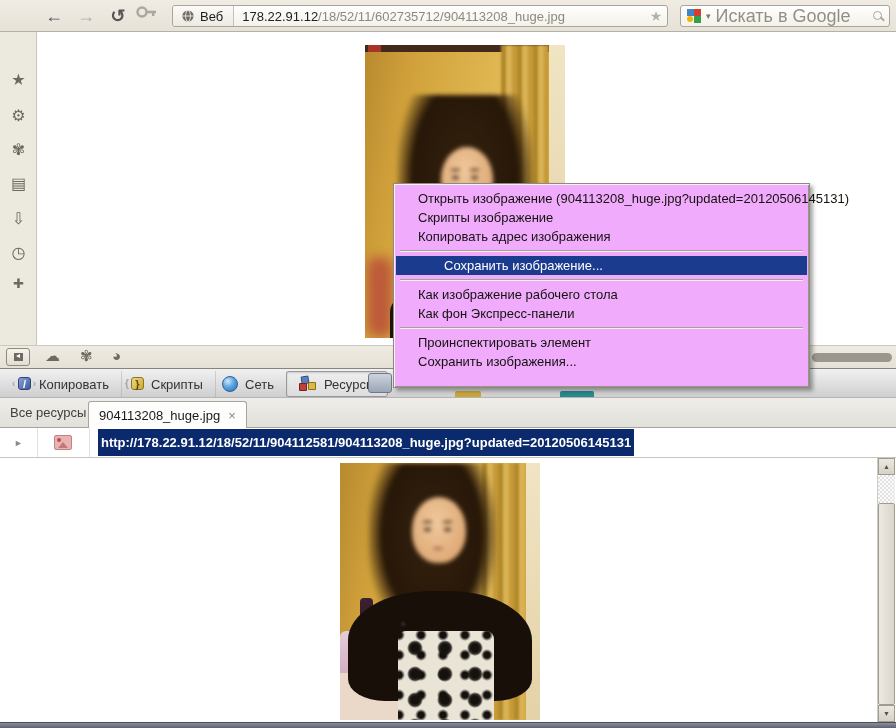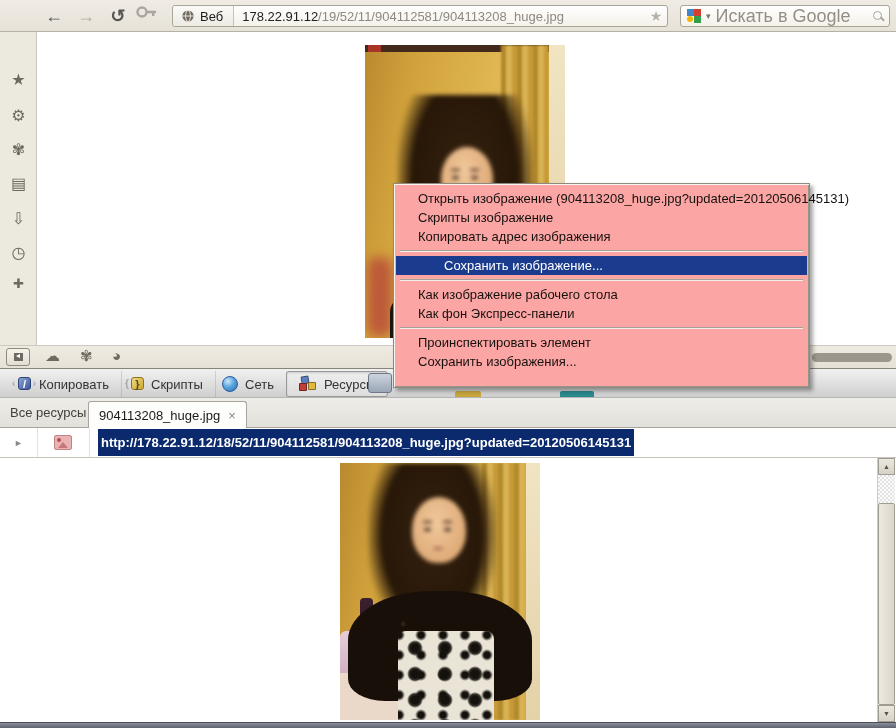--- a/index.html
+++ b/index.html
@@ -113,21 +113,21 @@
   .preview { left:0; top:458px; width:896px; height:264px; background:#fff; overflow:hidden; }
   .vscroll { left:877px; top:458px; width:17px; height:264px; background:#f2f2f2; border-left:1px solid #d0ccc4; }
   .vs-btn { position:absolute; left:0; width:17px; height:17px; background:linear-gradient(#ece8e0,#d6d2c8); border:1px solid #a09c92; color:#55524a; font-size:7px; text-align:center; line-height:16px; cursor:pointer; }
   .vs-track { position:absolute; left:0; top:17px; width:17px; height:230px;
      background-image:linear-gradient(45deg,#e2e2e2 25%,transparent 25%,transparent 75%,#e2e2e2 75%),linear-gradient(45deg,#e2e2e2 25%,transparent 25%,transparent 75%,#e2e2e2 75%);
      background-size:4px 4px; background-position:0 0,2px 2px; background-color:#fbfbfb; }
   .vs-thumb { position:absolute; left:0; top:45px; width:17px; height:202px; background:linear-gradient(90deg,#eee9e0,#dbd6cb); border:1px solid #a09c92; border-radius:2px; cursor:grab; }
   .hbar { left:0; top:722px; width:896px; height:6px; background:linear-gradient(#8a8e98,#5e6270); border-top:1px solid #4a4e5a; }
 
   
-  .ctx-menu { left:393px; top:183px; width:417px; height:205px; background:#fca5a5; border:1px solid #8e8a80;
+  .ctx-menu { left:393px; top:183px; width:417px; height:205px; background:#f0abfc; border:1px solid #8e8a80;
      box-shadow:inset 1px 1px 0 #f6f4ee, inset -1px -1px 0 #98948a, 3px 3px 4px rgba(0,0,0,.35); padding:5px 2px; z-index:50; }
   .mi { height:19px; line-height:19px; padding-left:22px; white-space:nowrap; cursor:pointer; font-size:13px; color:#15120e; }
   .mi.hl { background:#1b3c8e; color:#fff;padding-left:48px; }
   .msep { height:0; border-top:1px solid #a5a198; border-bottom:1px solid #f2f0ea; margin:4px 4px; }
 </style>
 </head>
 <body>
 
 <div id="app">
 
@@ -144,21 +144,21 @@
     </span>
     <div class="addr-group">
       <div class="web-badge">
         <svg width="14" height="14" viewBox="0 0 14 14">
             <circle cx="7" cy="7" r="5.6" fill="#6e6a62"></circle>
             <ellipse cx="7" cy="7" rx="2.4" ry="5.6" fill="none" stroke="#e8e4da" stroke-width="1"></ellipse>
             <line x1="1.4" y1="7" x2="12.6" y2="7" stroke="#e8e4da" stroke-width="1"></line>
           </svg>
         <span>Веб</span>
       </div>
-      <div class="addr-text"><span class="domain">178.22.91.12</span><span class="path">/19/52/11/904112581/904113208_huge.jpg</span></div>
+      <div class="addr-text"><span class="domain">178.22.91.12</span><span class="path">/18/52/11/602735712/904113208_huge.jpg</span></div>
       <span class="addr-star">★</span>
     </div>
     <div class="search-box">
       <span class="gicon">
           <i class="b"></i>
           <i class="r"></i>
           <i class="y"></i>
           <i class="g"></i>
         </span>
       <span class="search-dd">▾</span>

